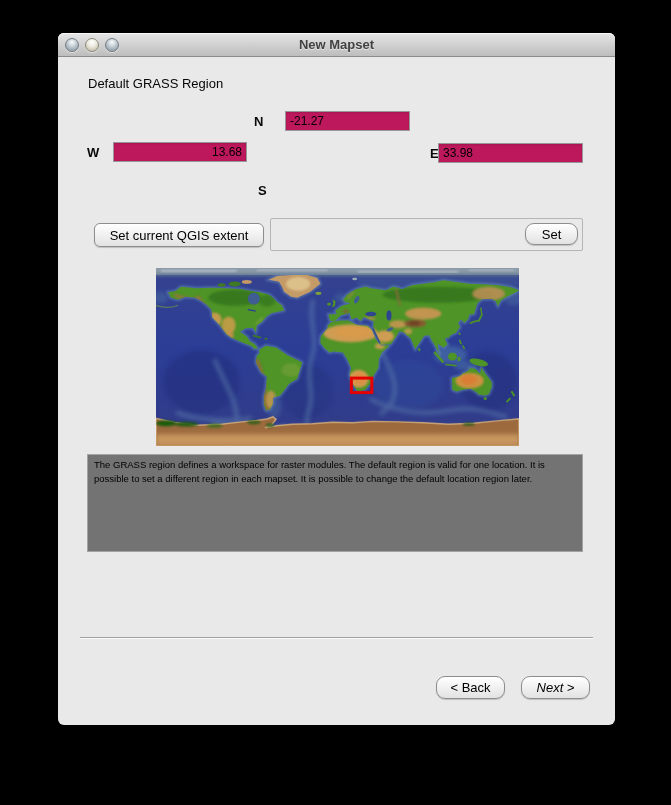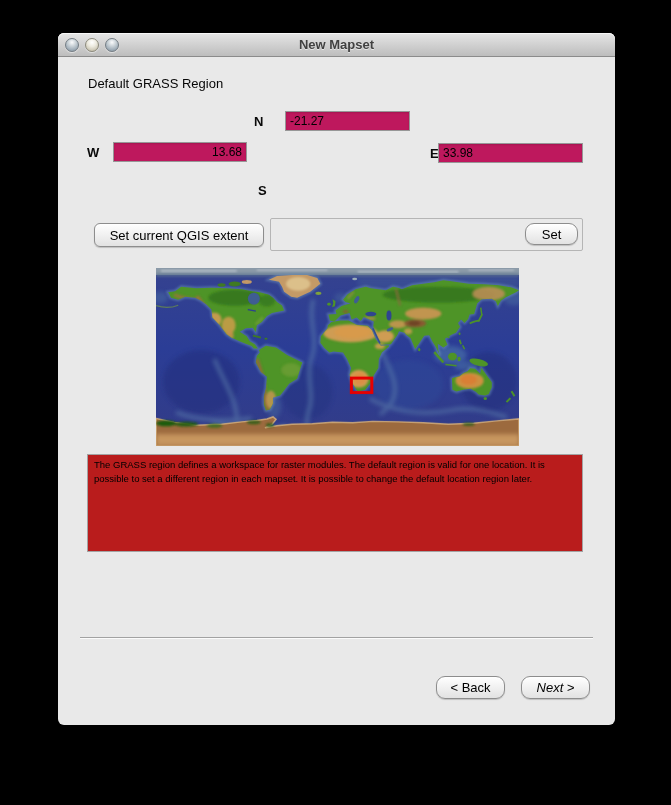--- a/index.html
+++ b/index.html
@@ -46,21 +46,21 @@
   .spinner{position:absolute;right:6px;top:3px;width:8px;height:13px;}
   .spinner .up{width:0;height:0;border-left:3.5px solid transparent;border-right:3.5px solid transparent;
                border-bottom:4.5px solid #3c3c3c;margin:0 auto 2px auto;}
   .spinner .down{width:0;height:0;border-left:3.5px solid transparent;border-right:3.5px solid transparent;
                  border-top:4.5px solid #3c3c3c;margin:0 auto;}
 
   .mapbox{position:absolute;left:98px;top:235px;width:363px;height:178px;overflow:hidden;}
   .mapbox svg{display:block;}
 
   .descbox{position:absolute;left:29px;top:421px;width:496px;height:98px;
-           background:#b91c1c;border:1px solid #a3a3a3;box-sizing:border-box;
+           background:#737373;border:1px solid #a3a3a3;box-sizing:border-box;
            font-size:9.5px;line-height:1.45;color:#000;padding:3px 6px;overflow:hidden;}
 
   .divider{position:absolute;left:22px;top:604px;width:513px;height:1px;background:#a2a2a2;
            box-shadow:0 1px 0 rgba(255,255,255,.8);}
 
   .back-btn{left:378px;top:643px;width:67px;height:21px;text-align:right;}
   .next-btn{left:463px;top:643px;width:67px;height:21px;font-style:italic;}
   .qgis-btn{left:36px;top:190px;width:168px;height:22px;border-radius:6px;}
   .set-btn{left:467px;top:190px;width:51px;height:20px;}
 </style>

